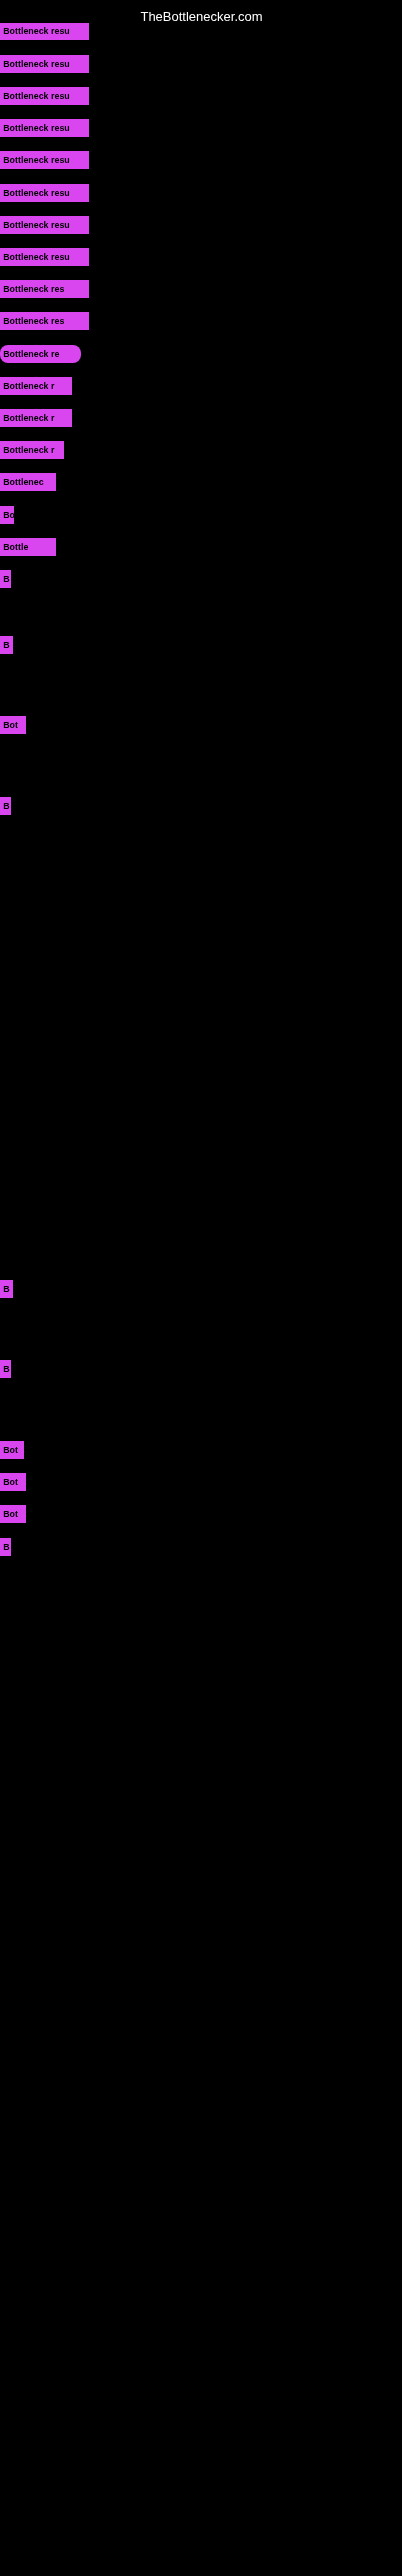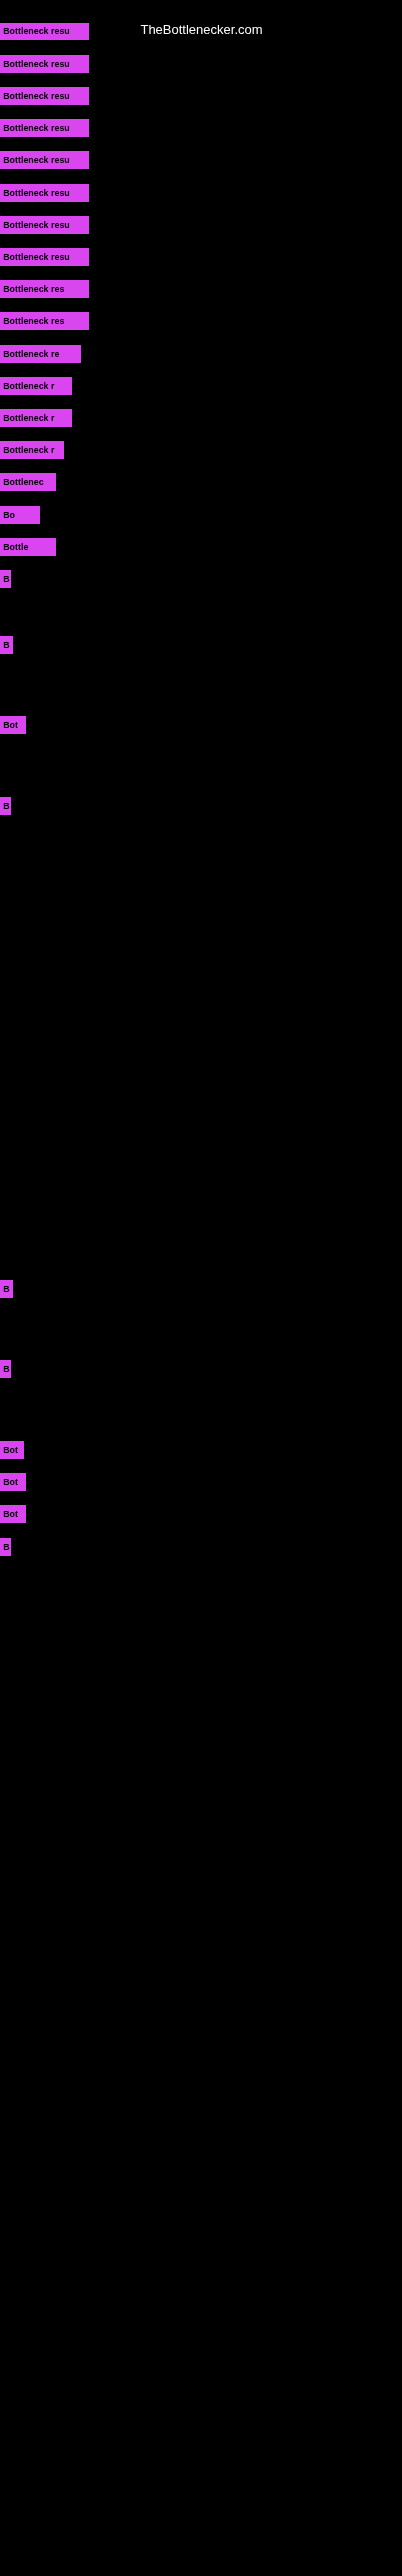--- a/index.html
+++ b/index.html
@@ -11,21 +11,21 @@
       background-color: #000000;
       width: 403px;
       min-height: 2576px;
       font-family: Arial, sans-serif;
       position: relative;
     }
     .site-title {
       text-align: center;
       color: #ffffff;
       font-size: 13px;
-      padding: 22px 0;
+      padding: 9px 0;
       font-weight: normal;
     }
     .bottleneck-bar {
       position: absolute;
       left: 0;
       background-color: #d946ef;
       color: #000000;
       font-size: 8.9px;
       font-weight: bold;
       padding: 1.6px 3.2px;
@@ -44,26 +44,26 @@
 <div class="bottleneck-bar" style="top: 22.5px; width: 89px;">Bottleneck resu</div>
 <div class="bottleneck-bar" style="top: 55px; width: 89px;">Bottleneck resu</div>
 <div class="bottleneck-bar" style="top: 87px; width: 89px;">Bottleneck resu</div>
 <div class="bottleneck-bar" style="top: 119px; width: 89px;">Bottleneck resu</div>
 <div class="bottleneck-bar" style="top: 151px; width: 89px;">Bottleneck resu</div>
 <div class="bottleneck-bar" style="top: 184px; width: 89px;">Bottleneck resu</div>
 <div class="bottleneck-bar" style="top: 216px; width: 89px;">Bottleneck resu</div>
 <div class="bottleneck-bar" style="top: 248px; width: 89px;">Bottleneck resu</div>
 <div class="bottleneck-bar" style="top: 280px; width: 89px;">Bottleneck res</div>
 <div class="bottleneck-bar" style="top: 312px; width: 89px;">Bottleneck res</div>
-<div class="bottleneck-bar" style="top: 345px; width: 81px;">Bottleneck re</div>
+<div class="bottleneck-bar" style="top: 345px; width: 81px; border-radius: 8px;">Bottleneck re</div>
 <div class="bottleneck-bar" style="top: 377px; width: 72px;">Bottleneck r</div>
 <div class="bottleneck-bar" style="top: 409px; width: 72px;">Bottleneck r</div>
 <div class="bottleneck-bar" style="top: 441px; width: 64px;">Bottleneck r</div>
 <div class="bottleneck-bar" style="top: 473px; width: 56px; text-align: right;">Bottlenec</div>
-<div class="bottleneck-bar" style="top: 506px; width: 40px;">Bo</div>
+<div class="bottleneck-bar" style="top: 506px; width: 14px;">Bo</div>
 <div class="bottleneck-bar" style="top: 538px; width: 56px;">Bottle</div>
 <div class="bottleneck-bar" style="top: 570px; width: 11.3px;">B</div>
 <div class="bottleneck-bar" style="top: 636px; width: 13px;">B</div>
 <div class="bottleneck-bar" style="top: 716px; width: 26px;">Bot</div>
 <div class="bottleneck-bar" style="top: 797px; width: 11.3px;">B</div>
 <div class="bottleneck-bar" style="top: 1280px; width: 13px;">B</div>
 <div class="bottleneck-bar" style="top: 1360px; width: 11.3px;">B</div>
 <div class="bottleneck-bar" style="top: 1441px; width: 24px;">Bot</div>
 <div class="bottleneck-bar" style="top: 1473px; width: 26px;">Bot</div>
 <div class="bottleneck-bar" style="top: 1505px; width: 26px;">Bot</div>

